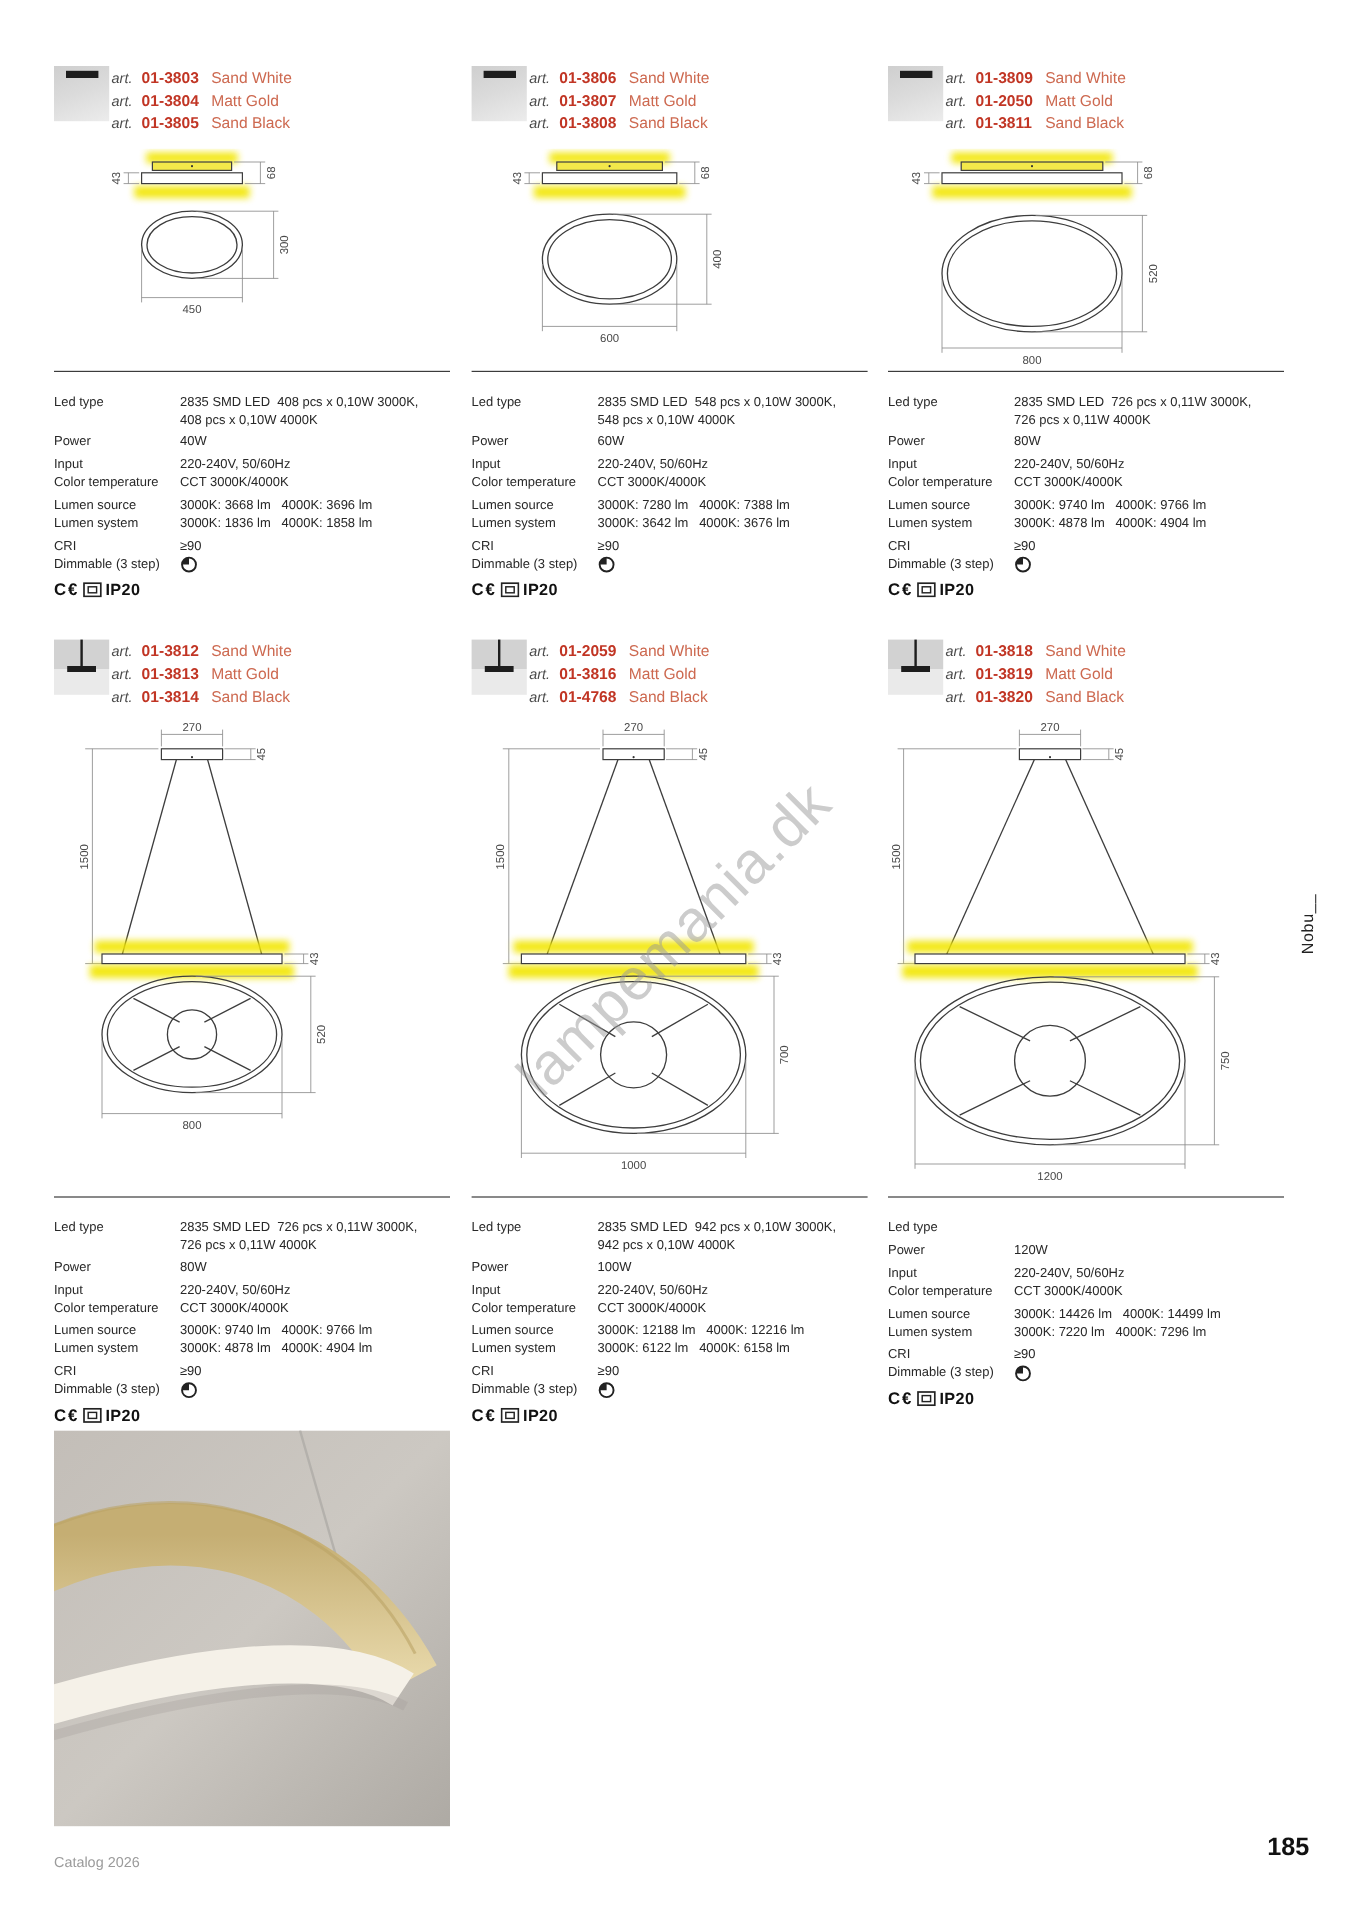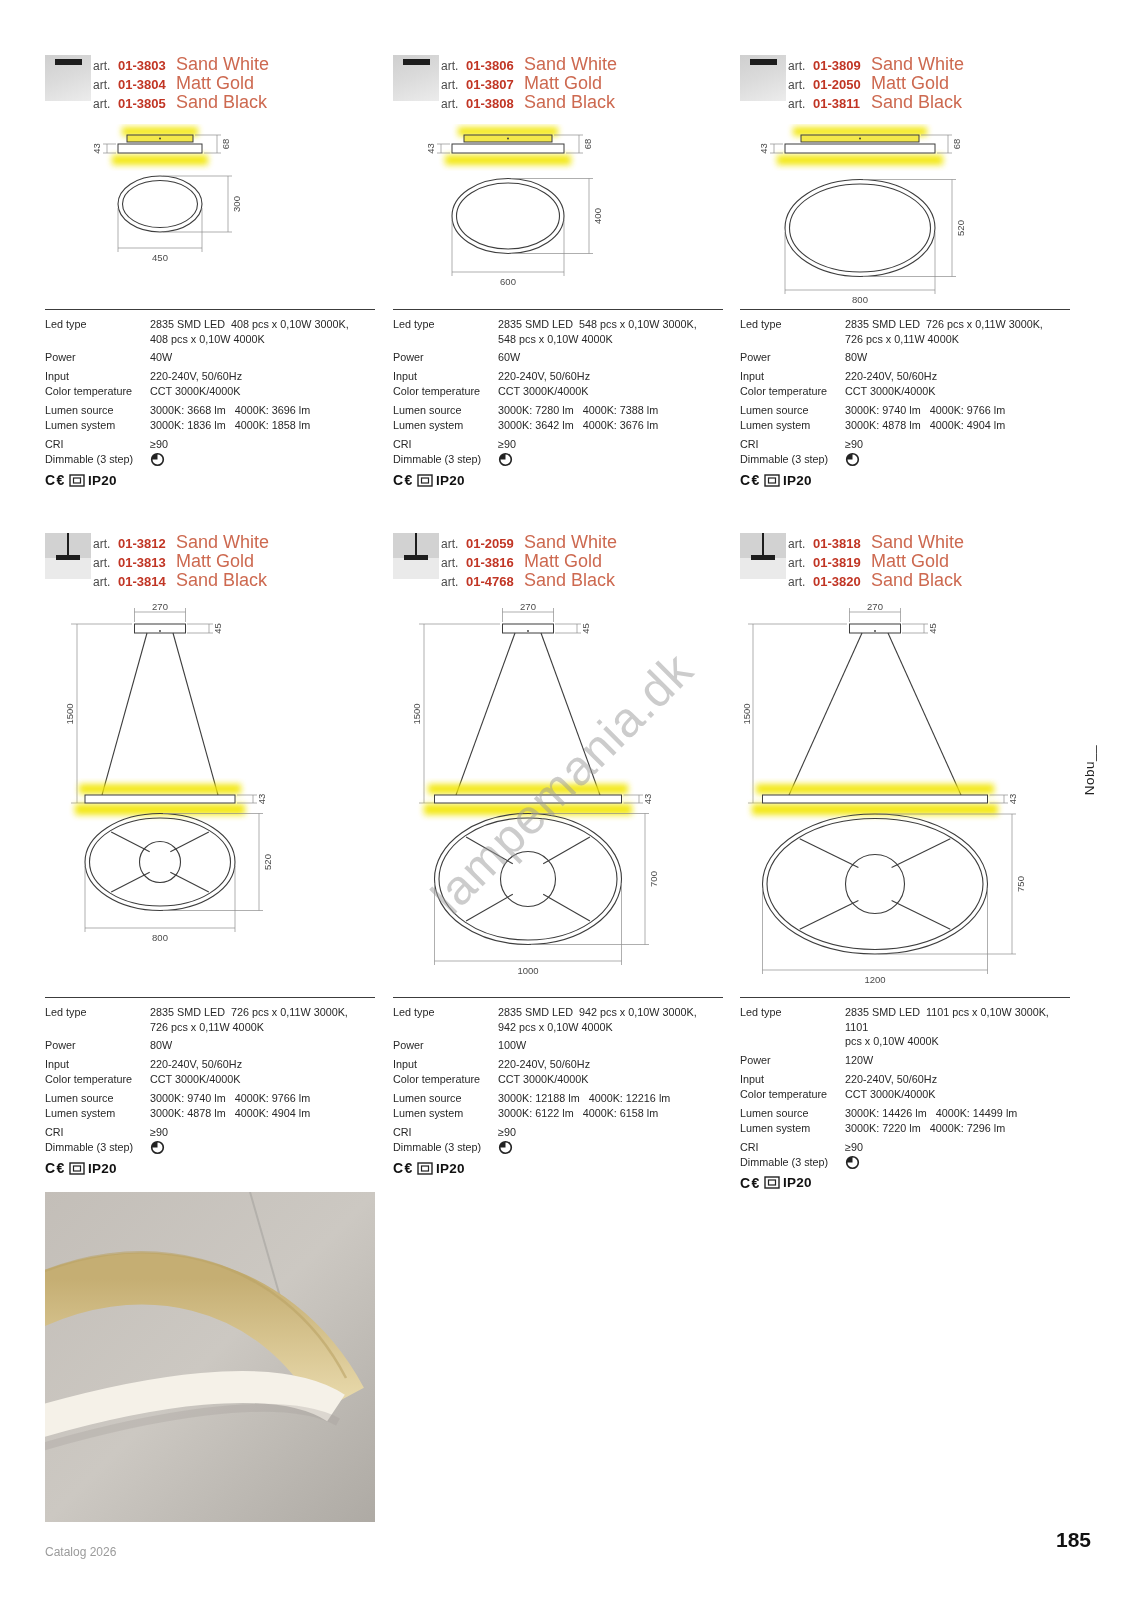--- a/index.html
+++ b/index.html
@@ -9,34 +9,34 @@
   
   .phead{display:flex;align-items:flex-start;height:69px;}
   .picon{width:46px;height:46px;margin-right:2px;position:relative;flex:none;
          background:linear-gradient(160deg,#cfcfcf 0%,#dbdbdb 48%,#ececec 100%);}
   .picon.ceil::after{content:"";position:absolute;top:4px;left:10px;width:27px;height:6px;background:#1d1d1d;}
   .picon.pend{background:linear-gradient(#d2d2d2 0 54%,#eaeaea 54% 100%);}
   .picon.pend::before{content:"";position:absolute;top:0;left:22px;width:2px;height:24px;background:#1d1d1d;}
   .picon.pend::after{content:"";position:absolute;top:22px;left:11px;width:24px;height:5px;background:#1d1d1d;}
   .vlist{padding-top:0;}
   .vrow{display:flex;align-items:baseline;line-height:19px;height:19px;}
-  .art{width:25px;font-size:12px;color:#4a4a4a;}
+  .art{width:25px;font-size:12px;color:#4a4a4a;font-style:italic;}
   .code{width:58px;font-size:13px;font-weight:700;color:#c13524;}
-  .finish{font-size:18px;color:#cd6950;}
+  .finish{font-size:13px;color:#cd6950;}
   
   svg{font-family:"Liberation Sans",sans-serif;display:block;}
   .glow{fill:#f2e600;filter:url(#fglow);opacity:.92;}
   .toprect{fill:#f3e84a;stroke:#3d3d3d;stroke-width:1;}
   .botrect{fill:#ffffff;stroke:#3d3d3d;stroke-width:1;}
   .ln{fill:none;stroke:#3d3d3d;stroke-width:1.1;}
   .dim{fill:none;stroke:#8c8c8c;stroke-width:0.7;}
   .dt{font-size:9.5px;fill:#4a4a4a;}
   .ink{fill:#333;}
   
-  .spec{border-top:1px solid #3c3c3c;padding-top:7px;width:330px;color:#282828;}
+  .spec{border-top:1px solid #3c3c3c;padding-top:18px;width:330px;color:#282828;}
   .srow{display:flex;font-size:10.8px;line-height:15px;margin-top:4px;}
   .srow.first{margin-top:0;}
   .srow.tight{margin-top:0;}
   .slabel{width:105px;flex:none;}
   .sval{flex:1;}
   .sval div{line-height:14.5px;}
   .certs{display:flex;align-items:center;margin-top:5px;gap:3px;}
   .ce{font-size:14px;font-weight:700;letter-spacing:1.5px;color:#111;}
   .ip{font-size:13.5px;font-weight:800;color:#111;letter-spacing:0.3px;}
   
@@ -588,24 +588,20 @@
     <line class="ln" x1="118.4" y1="298.6" x2="59.7" y2="327.2"></line>
     <line class="ln" x1="151.6" y1="298.6" x2="210.3" y2="327.2"></line>
     <path class="dim" d="M138,212 H276 M138,352 H276 M272,212 V352"></path>
     <text class="dt" transform="rotate(-90 281 282)" x="281" y="285" text-anchor="middle">750</text>
     <path class="dim" d="M22.5,286 V372 M247.5,286 V372 M22.5,368 H247.5"></path>
     <text class="dt" x="135" y="381" text-anchor="middle">1200</text>
   </svg>
   <div class="spec">
     <div class="srow first">
           <div class="slabel">Led type</div>
-          <div class="sval">
-            <div>2835 SMD LED&nbsp; 1101 pcs x 0,10W 3000K, 1101</div>
-            <div>pcs x 0,10W 4000K</div>
-          </div>
         </div>
     <div class="srow">
           <div class="slabel">Power</div>
           <div class="sval">120W</div>
         </div>
     <div class="srow">
           <div class="slabel">Input</div>
           <div class="sval">220-240V, 50/60Hz</div>
         </div>
     <div class="srow tight">

